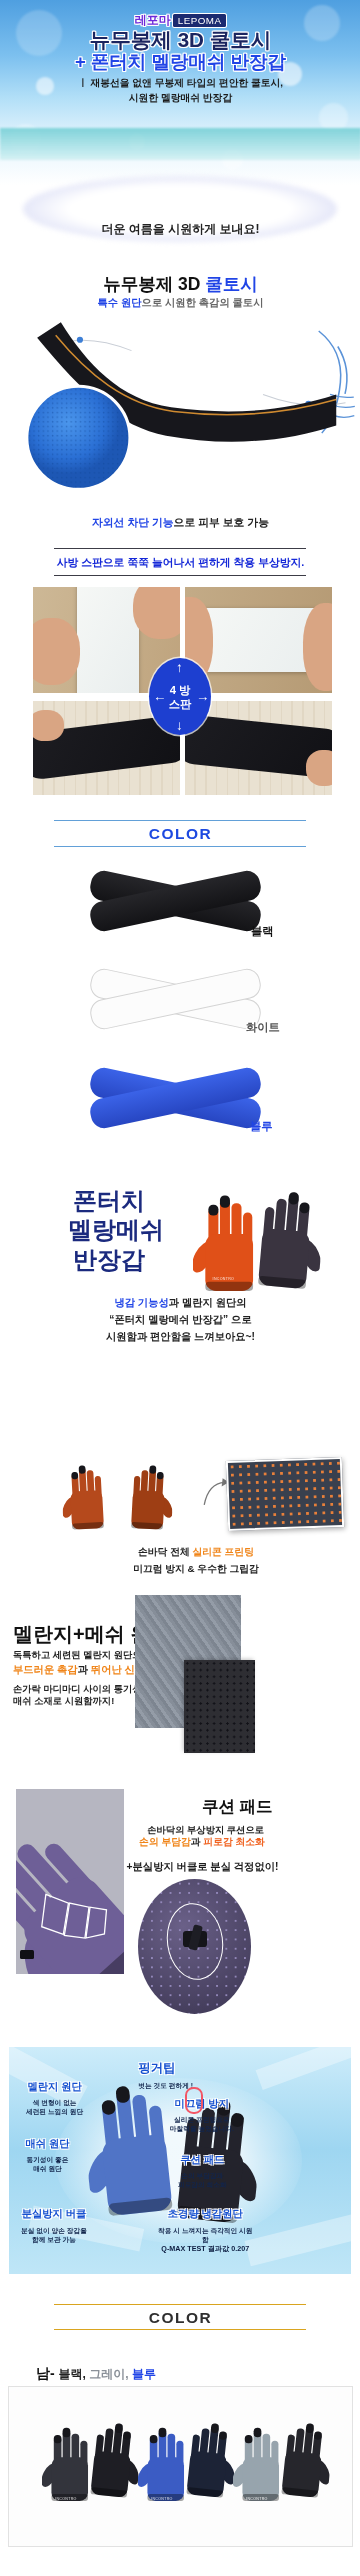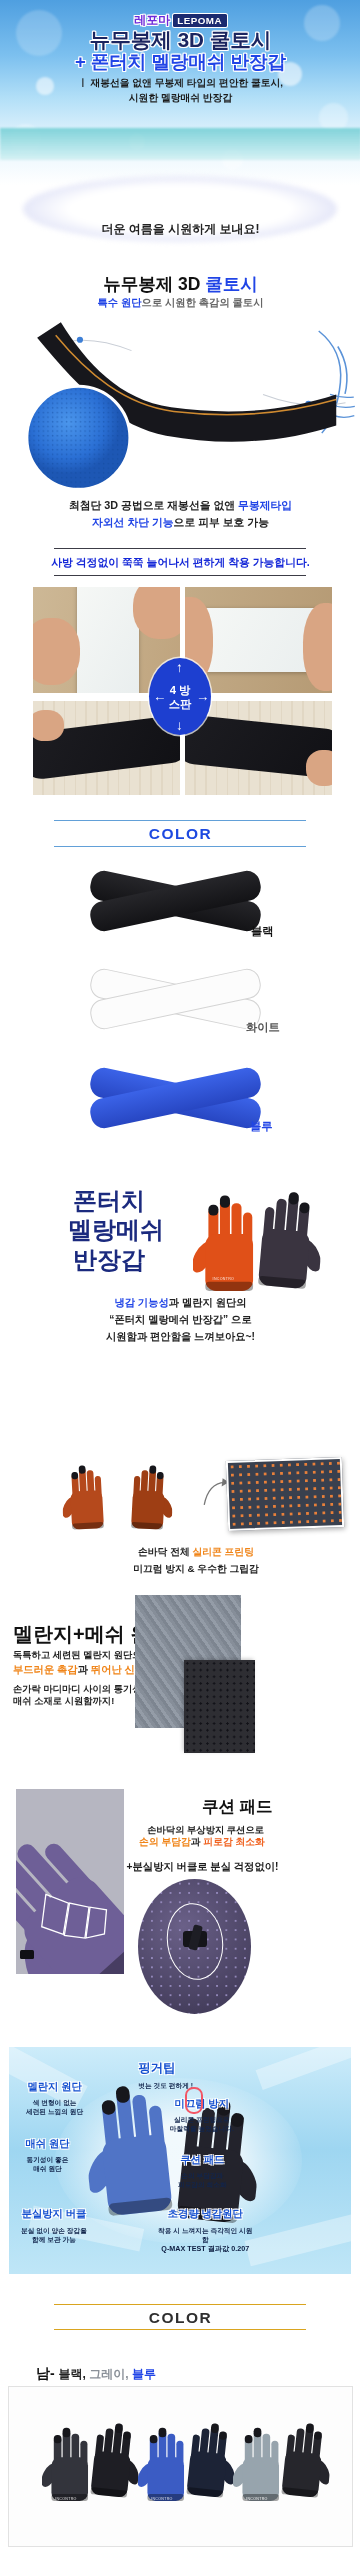--- a/index.html
+++ b/index.html
@@ -14,21 +14,21 @@
   .orange{color:#f08418}.orared{color:#f0611e}
   .ow{text-shadow:-1px -1px 0 #fff,1px -1px 0 #fff,-1px 1px 0 #fff,1px 1px 0 #fff,0 -1px 0 #fff,0 1px 0 #fff,-1px 0 0 #fff,1px 0 0 #fff}
   
   .sky{position:absolute;left:0;top:0;width:361px;height:185px;
        background:linear-gradient(180deg,#4f9fe0 0%,#7cc0ef 30%,#b0def7 52%,#e6f5fd 76%,#fff 100%)}
   .sea{position:absolute;left:0;top:128px;width:361px;height:32px;
        background:linear-gradient(180deg,rgba(120,208,214,.9),rgba(196,236,238,.6));filter:blur(1px)}
   .bokeh{position:absolute;border-radius:50%;background:rgba(255,255,255,.55);filter:blur(1px)}
   .glow{position:absolute;left:23px;top:176px;width:314px;height:66px;border-radius:50%;
         background:radial-gradient(ellipse at center,#fff 50%,#dcdff6 78%,rgba(255,255,255,0) 100%);filter:blur(2.6px)}
-  .brandbox{display:inline-block;background:#1b2a70;color:#fff;font-weight:bold;font-size:9.8px;
+  .brandbox{display:inline-block;background:#1b2a70;color:#fff;font-weight:normal;font-size:9.8px;
         padding:1px 4.6px;border-radius:1.5px;letter-spacing:0.5px;box-shadow:0 0 0 1px #fff}
   
   .divider{position:absolute;left:54px;width:252px;height:0;border-top:1px solid #3c3c46}
   .thinblue{position:absolute;left:54px;width:252px;height:0;border-top:1px solid #62a0d8}
   .goldline{position:absolute;left:54px;width:252px;height:0;border-top:1px solid #d9a41f}
   
   .cell{position:absolute;overflow:hidden}
   .hand{position:absolute;background:#d9a583;border-radius:45%}
   .fabricW{position:absolute;background:linear-gradient(120deg,#f6f8f6,#e9eeee);box-shadow:0 1px 4.1px rgba(0,0,0,.25)}
   .fabricB{position:absolute;background:linear-gradient(120deg,#1d1d22,#101014);border-radius:20.6px}
@@ -139,29 +139,26 @@
     <path d="M95 55 q70 -28 160 8" stroke="#c9ced6" stroke-width="2" fill="none"></path>
     <circle cx="155" cy="42" r="6" fill="#3d7fd6"></circle>
     <path d="M510 148 q85 32 160 16" stroke="#c9ced6" stroke-width="2" fill="none"></path>
     <circle cx="598" cy="166" r="6" fill="#3d7fd6"></circle>
     <path d="M118 8 C 168 88 232 158 332 173 C 442 188 542 183 652 148 L 652 208 C 542 243 432 248 322 228 C 232 210 162 148 72 38 Z" fill="#17171c"></path>
     <path d="M108 33 C 170 108 242 168 337 181 C 447 194 547 188 652 158" stroke="#cf8a30" stroke-width="3" fill="none"></path>
     <circle cx="152" cy="232" r="100" fill="url(#fabricGrad)" stroke="#fff" stroke-width="6"></circle>
     <circle cx="152" cy="232" r="97" fill="url(#fabdots)"></circle>
   </svg>
 
-  <div class="t ctr" style="top:499px;font-size:10.8px;font-weight:600">
-    <span class="dark">최첨단 3D 공법으로 재봉선을 없앤 </span><span class="blue b">무봉제타입</span>
-  </div>
   <div class="t ctr" style="top:516px;font-size:10.8px;font-weight:600">
     <span class="blue b">자외선 차단 기능</span><span class="dark">으로 피부 보호 가능</span>
   </div>
 
   <div class="divider" style="top:548px"></div>
-  <div class="t ctr b" style="top:556px;font-size:10.8px;color:#1629d8">사방 걱정없이 쭉쭉 늘어나서 편하게 착용 가능합니다.</div>
+  <div class="t ctr b" style="top:556px;font-size:10.8px;color:#1629d8">사방 스판으로 쭉쭉 늘어나서 편하게 착용 부상방지.</div>
   <div class="divider" style="top:575px"></div>
 
   <div class="cell" style="left:33px;top:587px;width:147px;height:106px;background:linear-gradient(100deg,#cdb896,#bfa47e)">
     <div class="fabricW" style="left:44px;top:-5.2px;width:62px;height:116px"></div>
     <div class="hand" style="left:-10.3px;top:31px;width:57px;height:67px"></div>
     <div class="hand" style="left:100px;top:-10.3px;width:57px;height:62px"></div>
   </div>
   <div class="cell" style="left:185px;top:587px;width:147px;height:106px;background:linear-gradient(100deg,#c3ab87,#b59a74)">
     <div class="fabricW" style="left:5.2px;top:20.6px;width:137px;height:64px;border-radius:7.2px"></div>
     <div class="hand" style="left:-18px;top:10.3px;width:46px;height:88px"></div>

